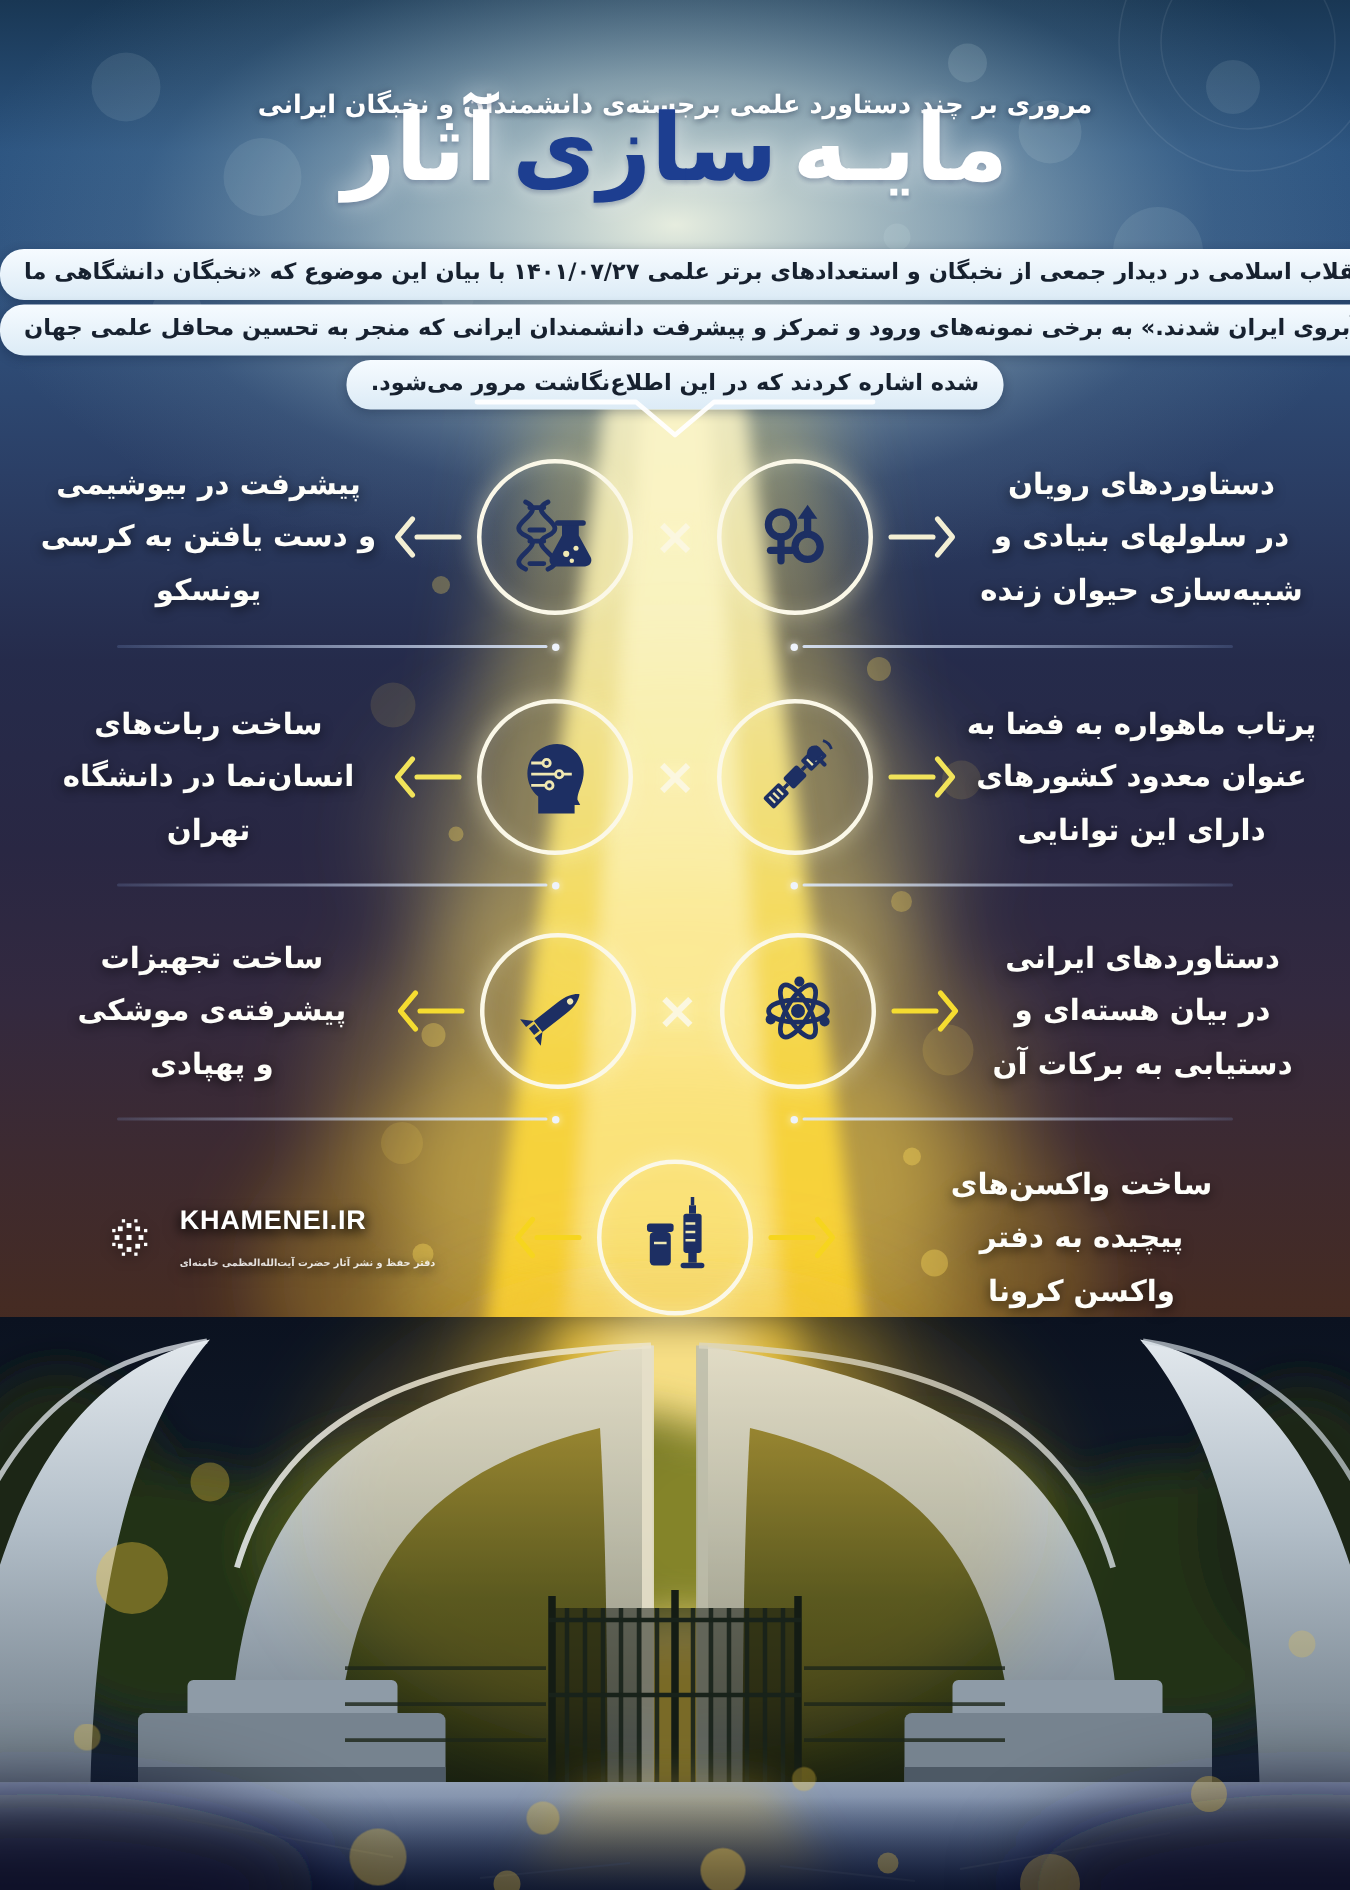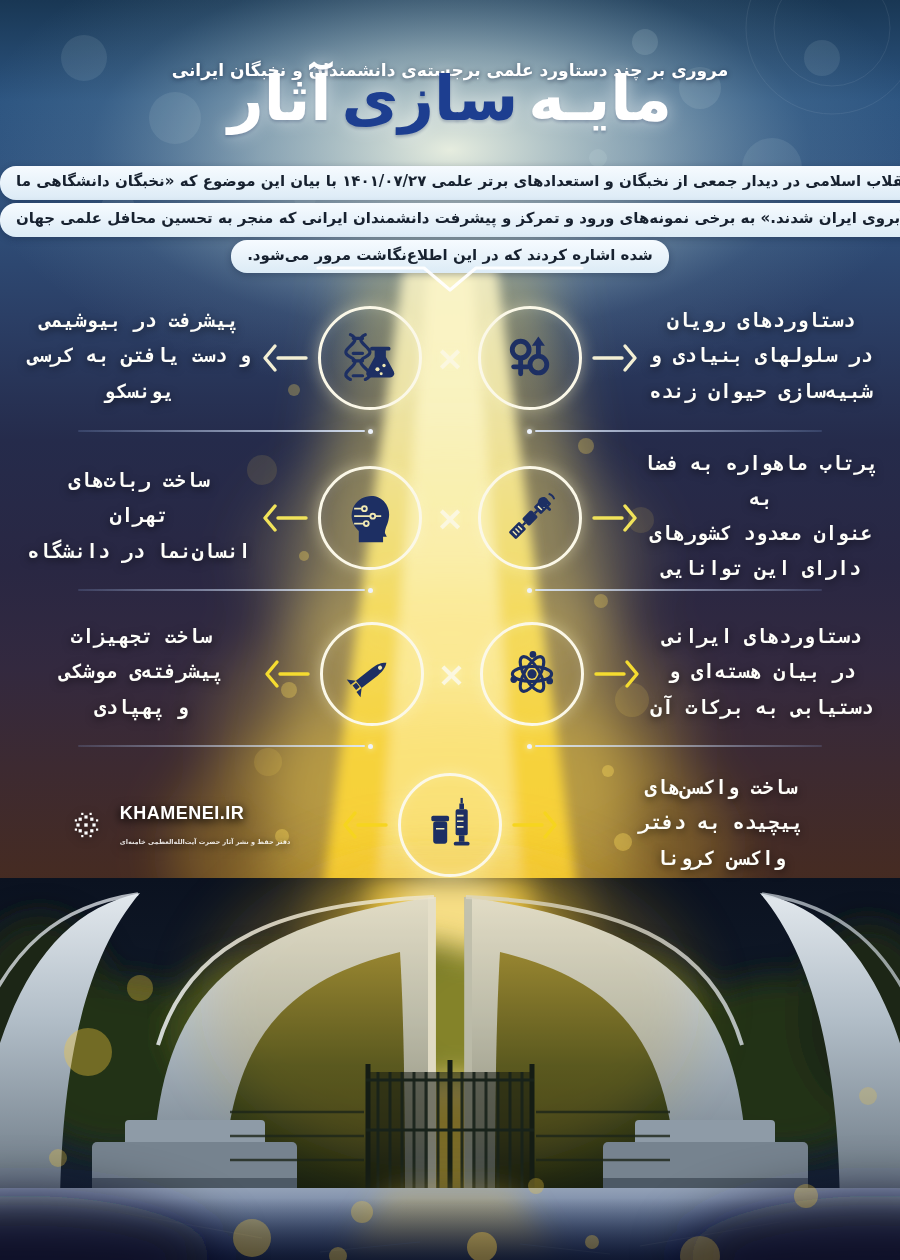--- a/index.html
+++ b/index.html
@@ -21,21 +21,21 @@
         border-radius:16px;padding:5px 16px 7px;font-size:15px;font-weight:bold;color:#17212f;
         white-space:nowrap;line-height:1.45;box-shadow:0 2px 7px rgba(8,20,45,.3);}
   .notch{position:absolute;top:260px;left:0;}
   .row{position:absolute;left:0;right:0;display:flex;align-items:center;padding:0 20px;}
   .r1{top:290px;height:136px;}
   .r2{top:448px;height:140px;}
   .r3{top:604px;height:140px;padding-left:23px;}
   .r4{top:760px;height:130px;}
   .side{flex:1 1 0;text-align:center;color:#fefefa;font-weight:bold;font-size:19.5px;
         line-height:1.8;text-shadow:0 2px 8px rgba(0,0,0,.6);}
-  .side span{display:block;font-family:Liberation Mono, monospace;}
+  .side span{display:block;}
   .circle{box-sizing:border-box;flex:0 0 auto;width:104px;height:104px;margin:0 6px;
           border:3px solid #fbf8e8;border-radius:50%;display:flex;align-items:center;justify-content:center;
           box-shadow:0 0 16px rgba(255,250,210,.4),inset 0 0 12px rgba(255,255,240,.15);}
   .xmark{flex:0 0 44px;text-align:center;font-size:34px;font-weight:bold;color:#fbf7e0;
          text-shadow:0 0 10px rgba(255,250,200,.6);}
   .arrow{flex:0 0 auto;margin:0 4px;display:block;}
   .r1 .arrow{color:#f3efd4;} .r2 .arrow{color:#f1e35a;}
   .r3 .arrow{color:#f5dc30;} .r4 .arrow{color:#f6d51e;}
   .divider{position:absolute;left:78px;right:78px;height:6px;display:flex;align-items:center;}
   .d1{top:428px;} .d2{top:587px;} .d3{top:743px;}
@@ -326,22 +326,22 @@
       <i class="dl a"></i>
         <i class="dot"></i>
         <i class="dgap"></i>
         <i class="dot"></i>
         <i class="dl b"></i>
     </div>
 
     <section class="row r2">
       <div class="side" dir="rtl">
         <span>ساخت ربات‌های</span>
+        <span>انسان‌نما در دانشگاه</span>
         <span>تهران</span>
-        <span>انسان‌نما در دانشگاه</span>
       </div>
       <svg class="arrow" width="46" height="34" viewBox="0 0 46 34">
         <g fill="none" stroke="currentColor" stroke-width="3.4" stroke-linecap="round" stroke-linejoin="round">
           <path d="M44,17 H16"></path>
             <path d="M13,5 L3,17 L13,29"></path>
           </g>
       </svg>
       <div class="circle">
         <svg width="56" height="56" viewBox="0 0 60 60">
           <path d="M18,56 V44 C10,37 8,26 13,17 C18,8 30,4 39,8 C48,12 52,22 50,31 C49,37 46,41 46,46 L48,50 H44 V56 Z" fill="#1d2f63"></path>

